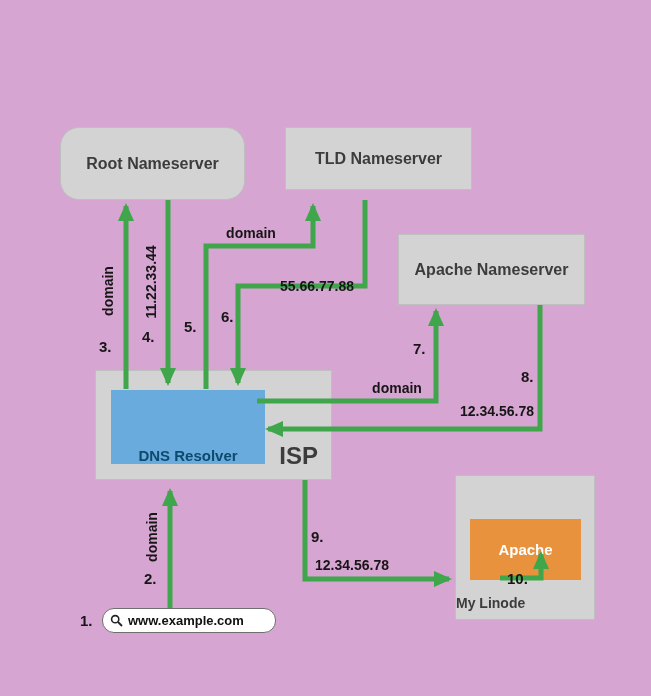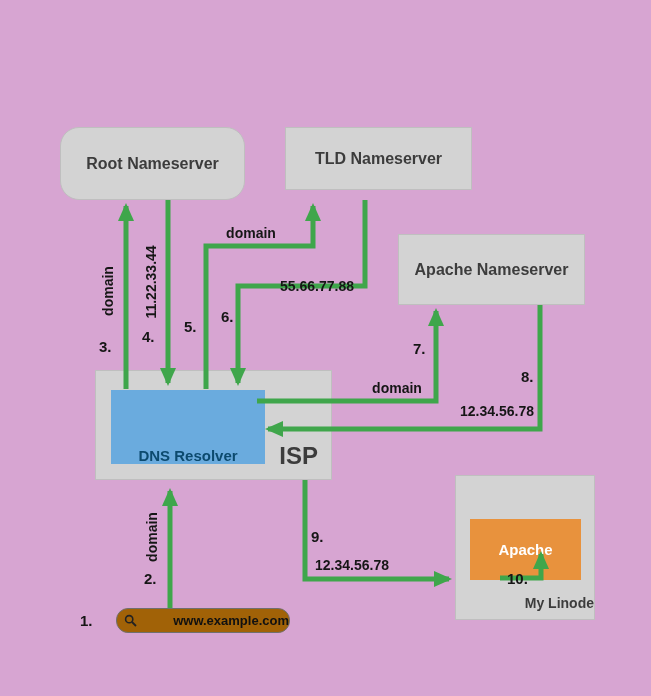--- a/index.html
+++ b/index.html
@@ -40,21 +40,21 @@
     color:#3c3c3c;font-weight:bold;font-size:24px;margin-left:32px;
   }
   .apache{
     position:absolute;left:14px;top:12px;width:111px;height:61px;
     background:#e8923d;
     display:flex;align-items:center;justify-content:center;
     color:#ffffff;font-weight:bold;font-size:15px;margin-top:31px;
   }
   .linode-label{
     position:absolute;left:0;bottom:8px;width:100%;
-    text-align:right;
+    text-align:left;
     color:#3c3c3c;font-weight:bold;font-size:14px;
   }
   svg.arrows{
     position:absolute;left:0;top:0;
     pointer-events:none;
   }
   svg.arrows path.line{
     fill:none;stroke:#3fa64b;stroke-width:5;stroke-linejoin:miter;
   }
   .step{
@@ -65,28 +65,27 @@
   .alabel{
     position:absolute;
     color:#161616;font-weight:bold;font-size:14px;
     white-space:nowrap;
     transform:translate(-50%,-50%);
   }
   .vlabel{
     transform:translate(-50%,-50%) rotate(-90deg);
   }
   .searchbox{
-    position:absolute;left:116px;top:608px;width:174px;height:25px;
-    background:#a16207;
+    position:absolute;left:102px;top:608px;width:174px;height:25px;
+    background:#ffffff;
     border:1.5px solid #6f6f6f;
     border-radius:12px;
     box-sizing:border-box;
     display:flex;align-items:center;
     padding-left:7px;
-    justify-content:space-between;
   }
   .searchbox .txt{
     color:#111111;font-weight:bold;font-size:13px;
     margin-left:5px;
   }
 </style>
 </head>
 <body>
 
 <div class="canvas">

